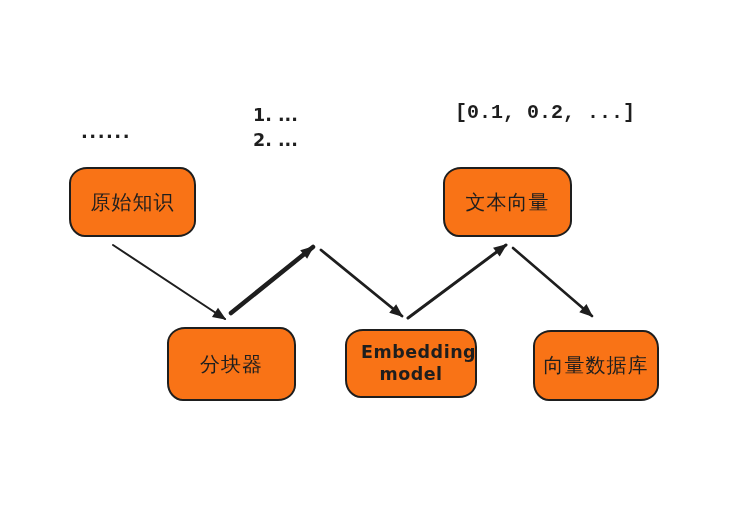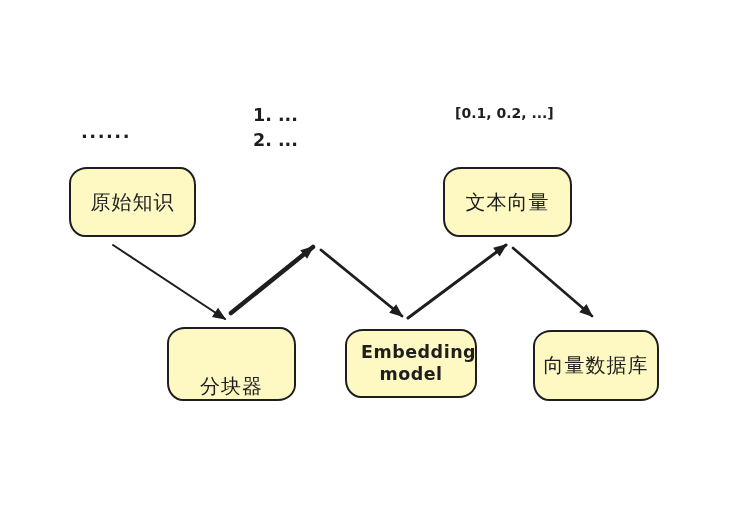--- a/index.html
+++ b/index.html
@@ -18,50 +18,50 @@
   }
   .arrows {
     position: absolute;
     left: 0;
     top: 0;
     width: 753px;
     height: 508px;
   }
   .node {
     position: absolute;
-    background: #fef9c3;
+    background: #f97316;
     border: 2.5px solid #1e1e1e;
     border-radius: 18px 16px 18px 16px / 16px 18px 16px 18px;
     display: flex;
     align-items: center;
     justify-content: center;
     text-align: center;
     font-size: 20px;
     font-weight: 500;
     letter-spacing: 1px;
     line-height: 1.25;
   }
   #n-raw       { left:  69px; top: 167px; width: 123px; height: 66px; }
   #n-chunks    { left: 250px; top: 167px; width: 122px; height: 66px; }
   #n-vectors   { left: 443px; top: 167px; width: 125px; height: 66px; justify-content: center; }
-  #n-chunker   { left: 167px; top: 327px; width: 125px; height: 70px; align-items: flex-end; }
+  #n-chunker   { left: 167px; top: 327px; width: 125px; height: 70px; }
   #n-embedding { left: 345px; top: 329px; width: 128px; height: 65px;
                  font-size: 17.5px; letter-spacing: 0.5px; font-weight: 600; }
   #n-embedding .node-label { width: 100px; }
   #n-vectordb  { left: 533px; top: 330px; width: 122px; height: 67px; }
 
   .anno {
     position: absolute;
     font-weight: 600;
     color: #1e1e1e;
     white-space: nowrap;
   }
   #a-dots { left:  81px; top: 121px; font-size: 18px; font-weight: 700; letter-spacing: 1.5px; }
   #a-list { left: 253px; top: 103px; font-size: 17.5px; line-height: 25px; }
-  #a-vec  { left: 455px; top: 100px; font-size: 14px; line-height: 26px; }
+  #a-vec  { left: 455px; top: 100px; font-size: 20px; line-height: 26px; font-family: Liberation Mono, monospace; }
 </style>
 </head>
 <body>
 
 <div class="canvas">
 
   <svg class="arrows" viewBox="0 0 753 508" xmlns="http://www.w3.org/2000/svg">
     <defs>
       <marker id="head" markerUnits="userSpaceOnUse" markerWidth="18" markerHeight="16" refX="14" refY="8" orient="auto">
         <path d="M2,2.5 L15.5,8 L2,13.5 Z" fill="#1e1e1e"></path>

